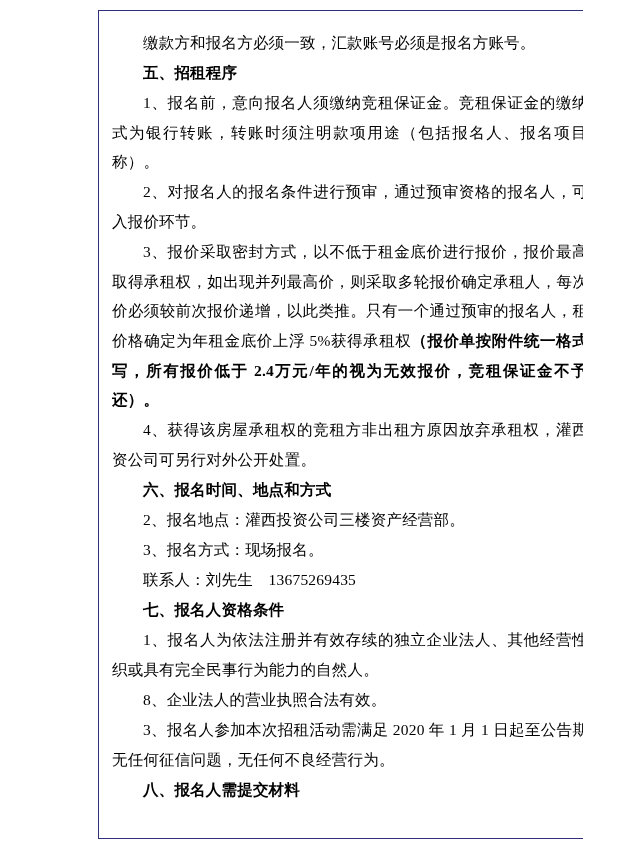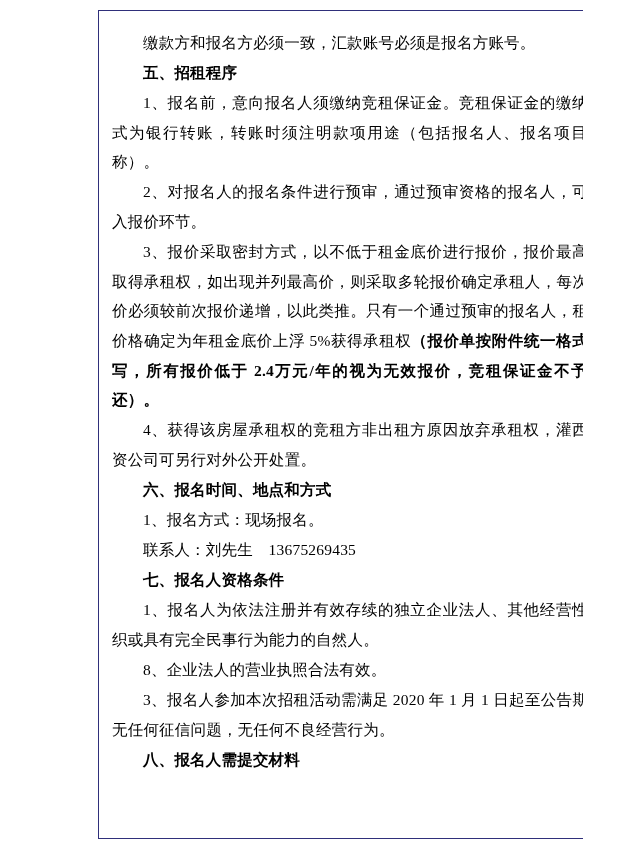--- a/index.html
+++ b/index.html
@@ -69,21 +69,22 @@
 <div class="page">
   <div class="page-border"></div>
   <div class="content">
       <p class="indent"><span>缴款方和报名方必须一致，汇款账号必须是报名方账号。</span></p>
       <p class="heading"><span class="bold">五、招租程序</span></p>
       <p class="indent"><span>1、报名前，意向报名人须缴纳竞租保证金。竞租保证金的缴纳方式为银行转账，转账时须注明款项用途（包括报名人、报名项目名称）。</span></p>
       <p class="indent"><span>2、对报名人的报名条件进行预审，通过预审资格的报名人，可进入报价环节。</span></p>
       <p class="indent"><span>3、报价采取密封方式，以不低于租金底价进行报价，报价最高者取得承租权，如出现并列最高价，则采取多轮报价确定承租人，每次报价必须较前次报价递增，以此类推。只有一个通过预审的报名人，租赁价格确定为年租金底价上浮 5%获得承租权</span><span class="bold">（报价单按附件统一格式填写，所有报价低于 2.4万元/年的视为无效报价，竞租保证金不予退还）。</span></p>
       <p class="indent"><span>4、获得该房屋承租权的竞租方非出租方原因放弃承租权，灌西投资公司可另行对外公开处置。</span></p>
       <p class="heading"><span class="bold">六、报名时间、地点和方式</span></p>
-      <p class="indent"><span>1、报名方式：现场报名。</span></p>
+      <p class="indent"><span>2、报名地点：灌西投资公司三楼资产经营部。</span></p>
+      <p class="indent"><span>3、报名方式：现场报名。</span></p>
       <p class="contact"><span>联系人：刘先生　13675269435</span></p>
       <p class="heading"><span class="bold">七、报名人资格条件</span></p>
       <p class="indent"><span>1、报名人为依法注册并有效存续的独立企业法人、其他经营性组织或具有完全民事行为能力的自然人。</span></p>
       <p class="indent"><span>8、企业法人的营业执照合法有效。</span></p>
       <p class="indent"><span>3、报名人参加本次招租活动需满足 2020 年 1 月 1 日起至公告期内无任何征信问题，无任何不良经营行为。</span></p>
       <p class="heading"><span class="bold">八、报名人需提交材料</span></p>
     </div>
 </div>
 
 </body></html>

